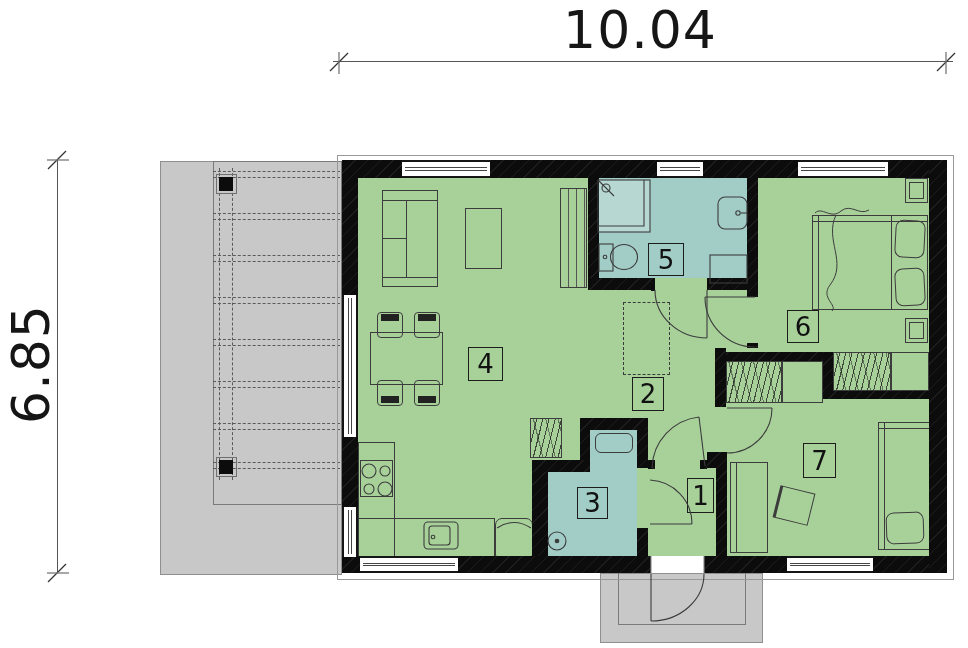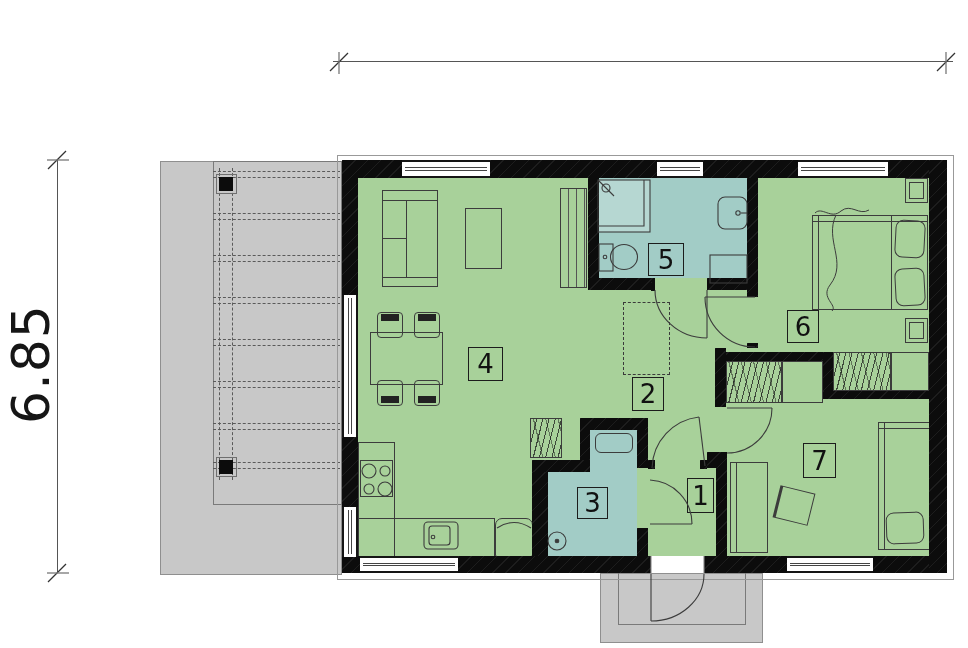--- a/index.html
+++ b/index.html
@@ -24,20 +24,21 @@
   .dimtext{position:absolute;color:#161616;font-size:52px;letter-spacing:1px;text-align:center;}
   .beam{position:absolute;border-top:1px dashed #5a5a5a;border-bottom:1px dashed #5a5a5a;box-sizing:border-box;}
   .dashrect{position:absolute;border:1.5px dashed #3a3a3a;box-sizing:border-box;}
   svg.overlay{position:absolute;left:0;top:0;z-index:40;}
 </style>
 </head>
 <body>
 
 <div class="plan">
 
+  <div class="dimtext" style="left:520px;top:0px;width:240px;height:56px;">10.04</div>
   <div class="abs" style="left:333px;top:61px;width:620px;height:1px;background:#555;"></div>
   <div class="dimtext" style="left:-46px;top:336px;width:150px;height:56px;transform:rotate(-90deg);">6.85</div>
   <div class="abs" style="left:57px;top:160px;width:1px;height:413px;background:#555;"></div>
 
   <div class="abs" style="left:160px;top:161px;width:182px;height:414px;background:#c8c8c8;border:1px solid #8f8f8f;box-sizing:border-box;z-index:1;"></div>
   <div class="abs" style="left:213px;top:161px;width:129px;height:344px;border:1px solid #7a7a7a;box-sizing:border-box;z-index:2;"></div>
   <div class="beam" style="left:213px;top:171px;width:127px;height:7px;z-index:2;"></div>
   <div class="beam" style="left:213px;top:213px;width:127px;height:7px;z-index:2;"></div>
   <div class="beam" style="left:213px;top:255px;width:127px;height:7px;z-index:2;"></div>
   <div class="beam" style="left:213px;top:297px;width:127px;height:7px;z-index:2;"></div>

